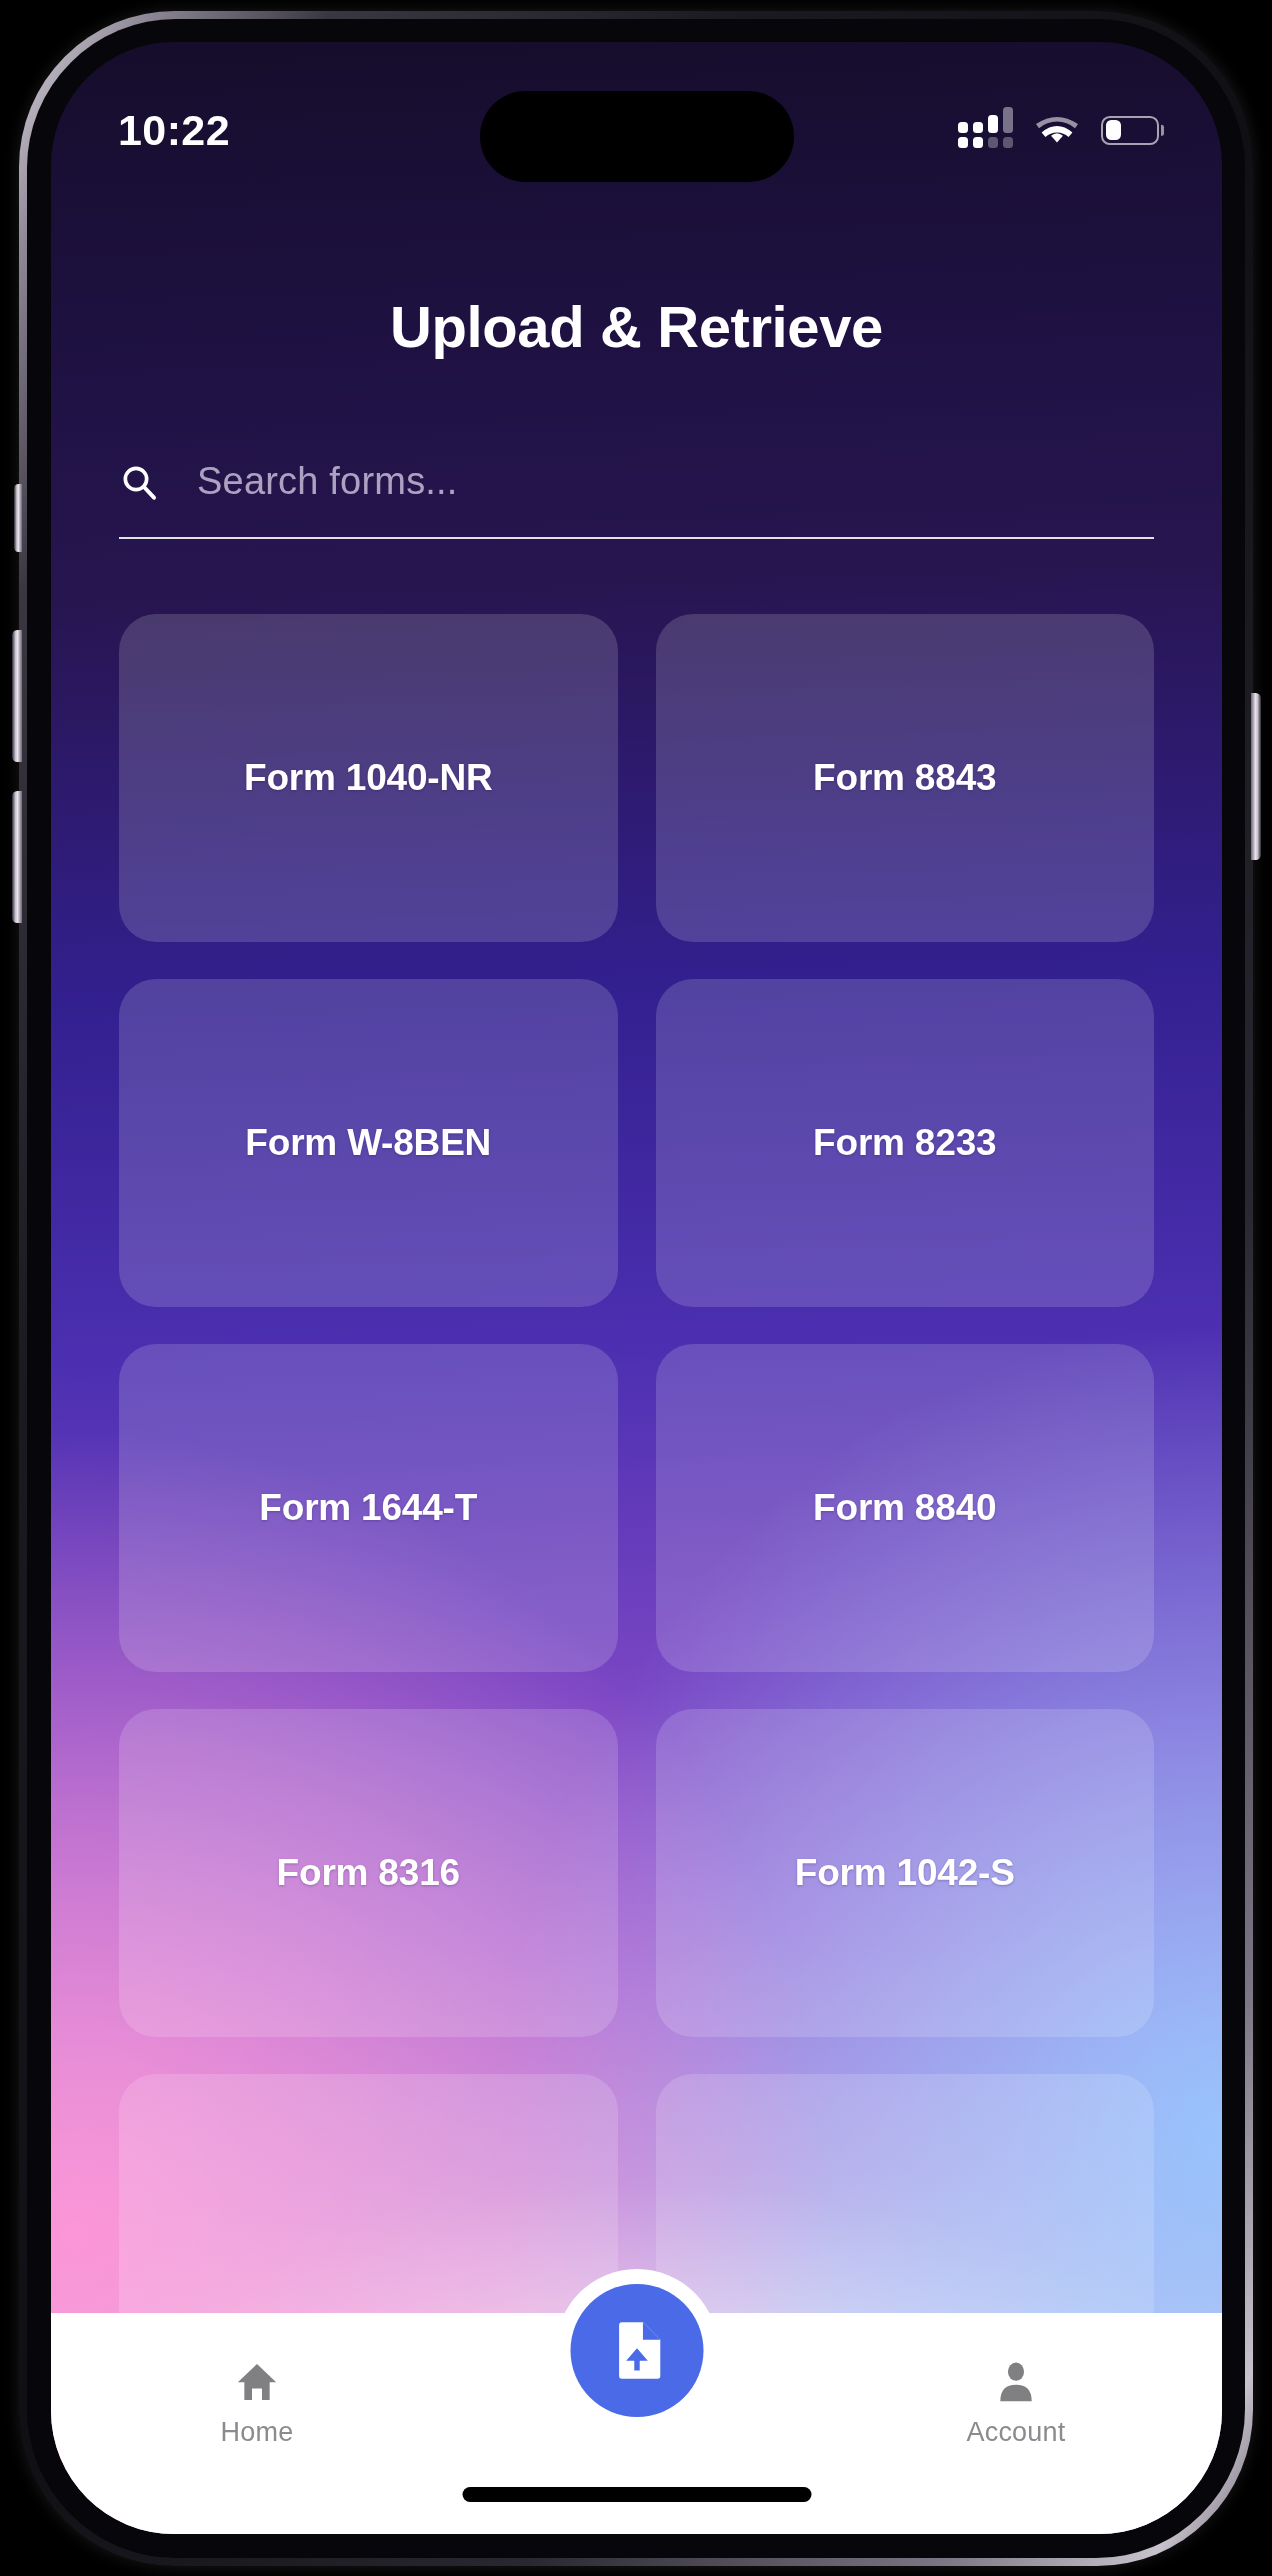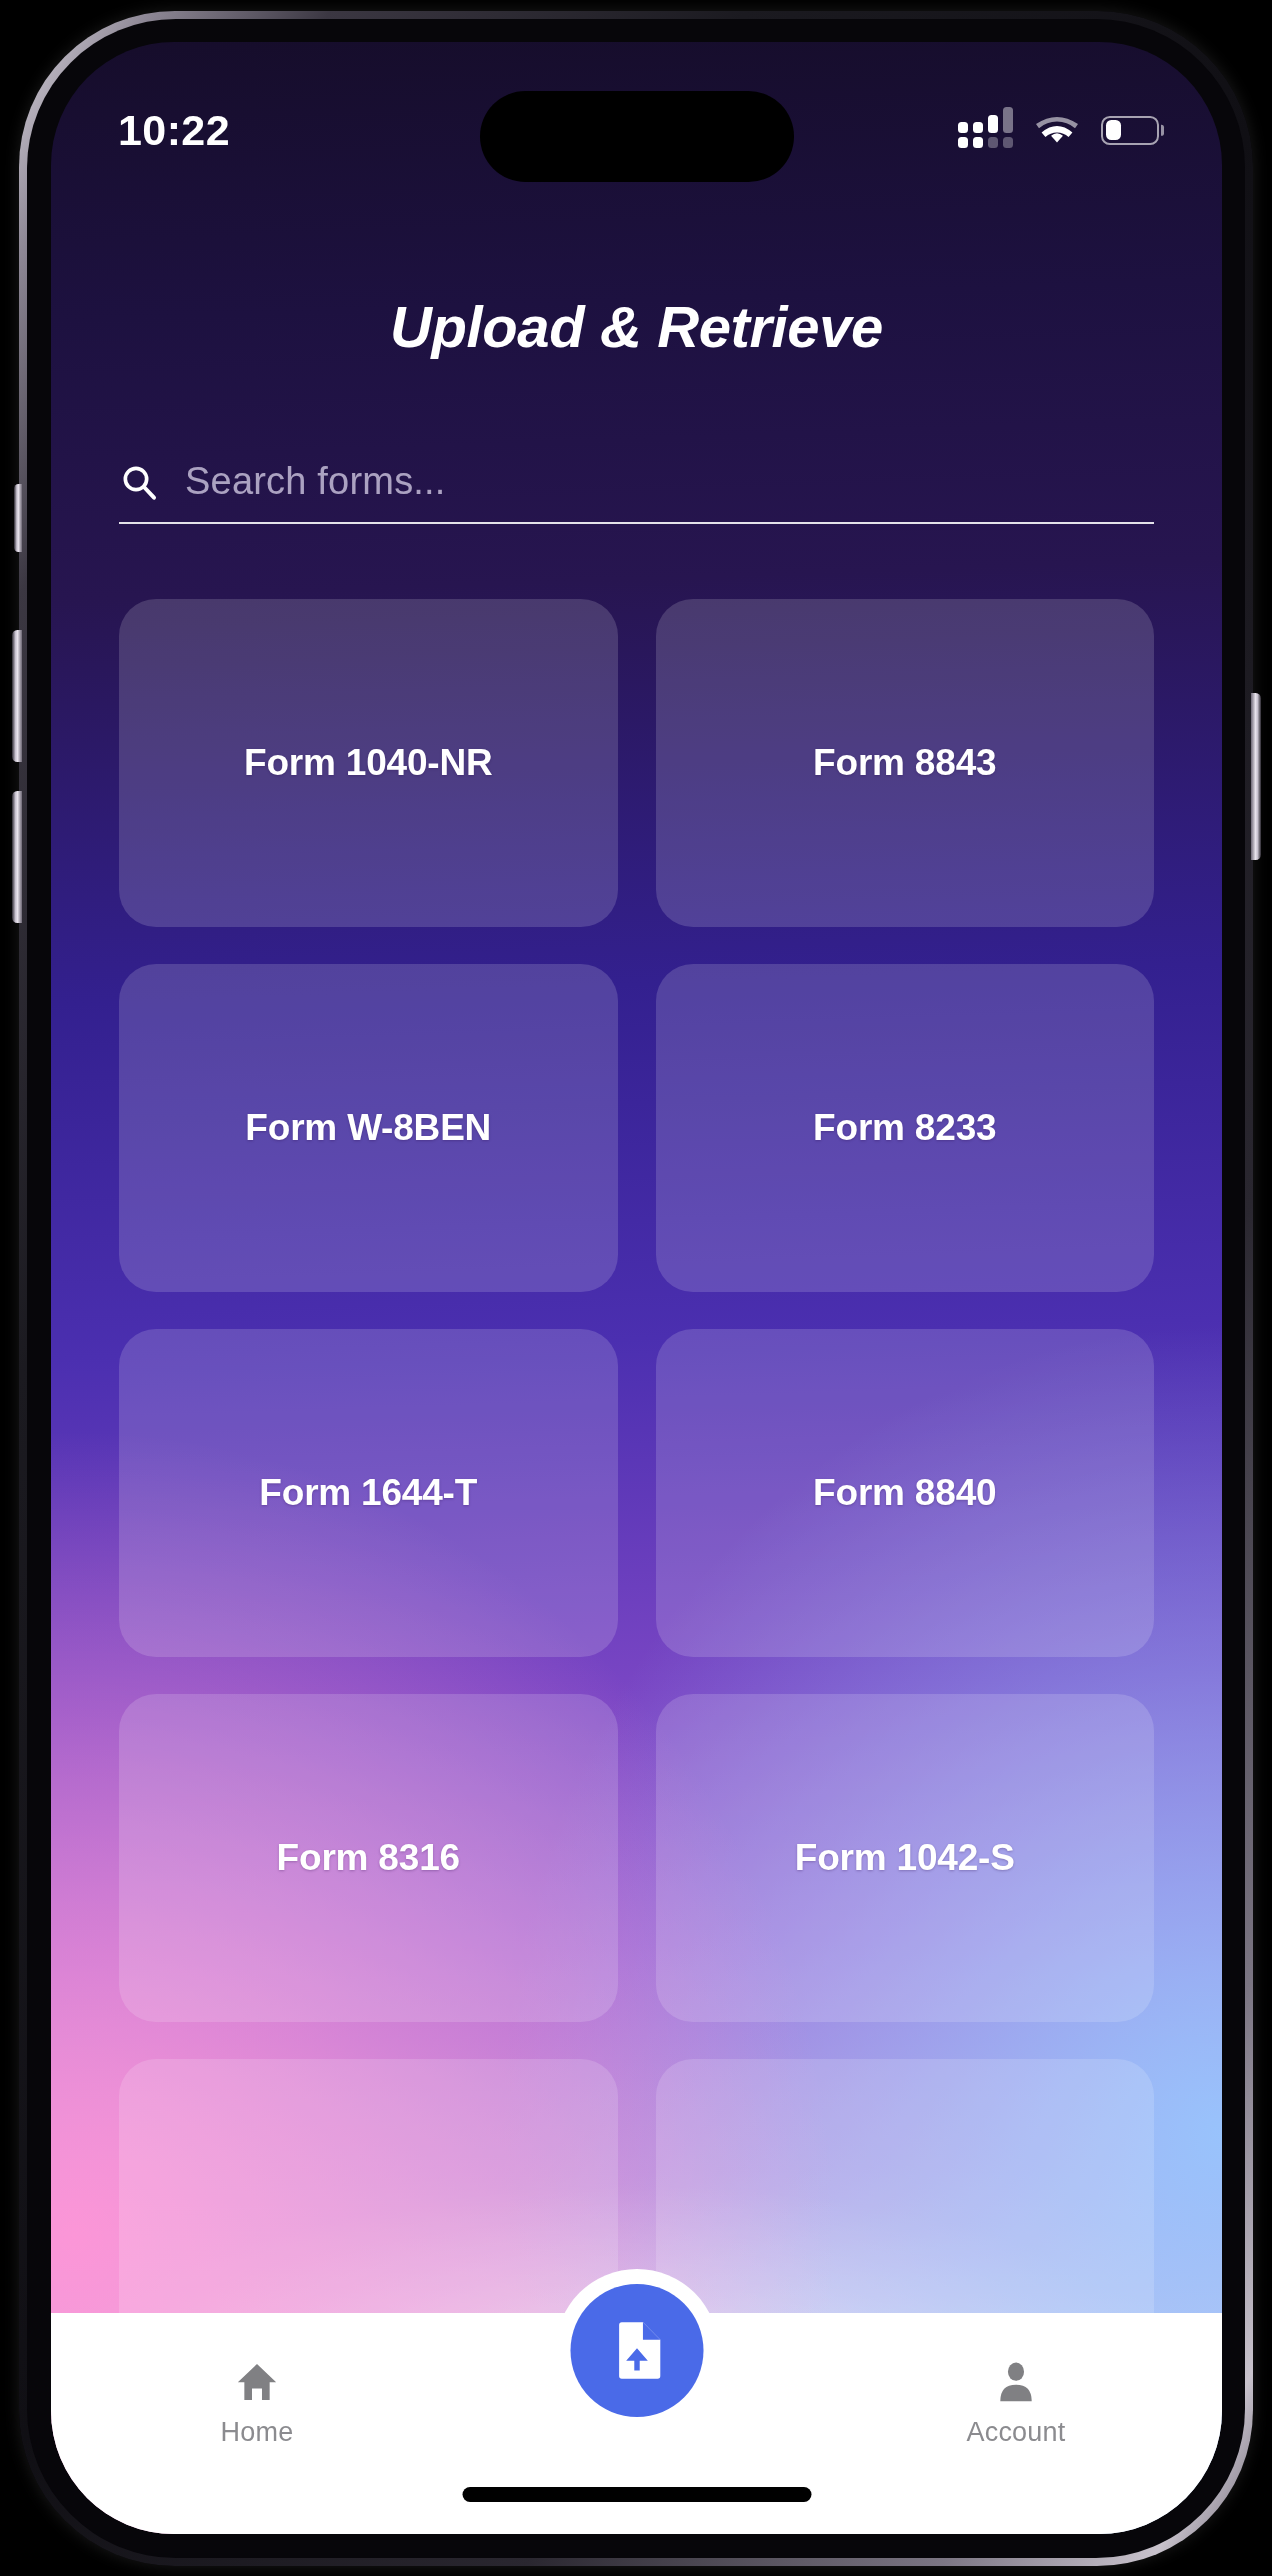--- a/index.html
+++ b/index.html
@@ -164,29 +164,28 @@
     flex-direction: column;
   }
 
   .page-title {
     margin-top: 251px;
     text-align: center;
     color: #ffffff;
     font-size: 58px;
     font-weight: bold;
     letter-spacing: -0.4px;
-    font-style: italic;
   }
 
   .search-wrap {
     margin: 100px 68px 0 68px;
     display: flex;
     align-items: center;
-    gap: 26px;
-    padding-bottom: 19px;
+    gap: 38px;
+    padding-bottom: 34px;
     border-bottom: 2.6px solid rgba(255,255,255,0.88);
   }
   .search-icon { flex: 0 0 auto; width: 40px; height: 40px; }
   .search-placeholder {
     color: rgba(225,218,240,0.72);
     font-size: 38px;
     letter-spacing: 0.2px;
   }
 
   .form-grid {

